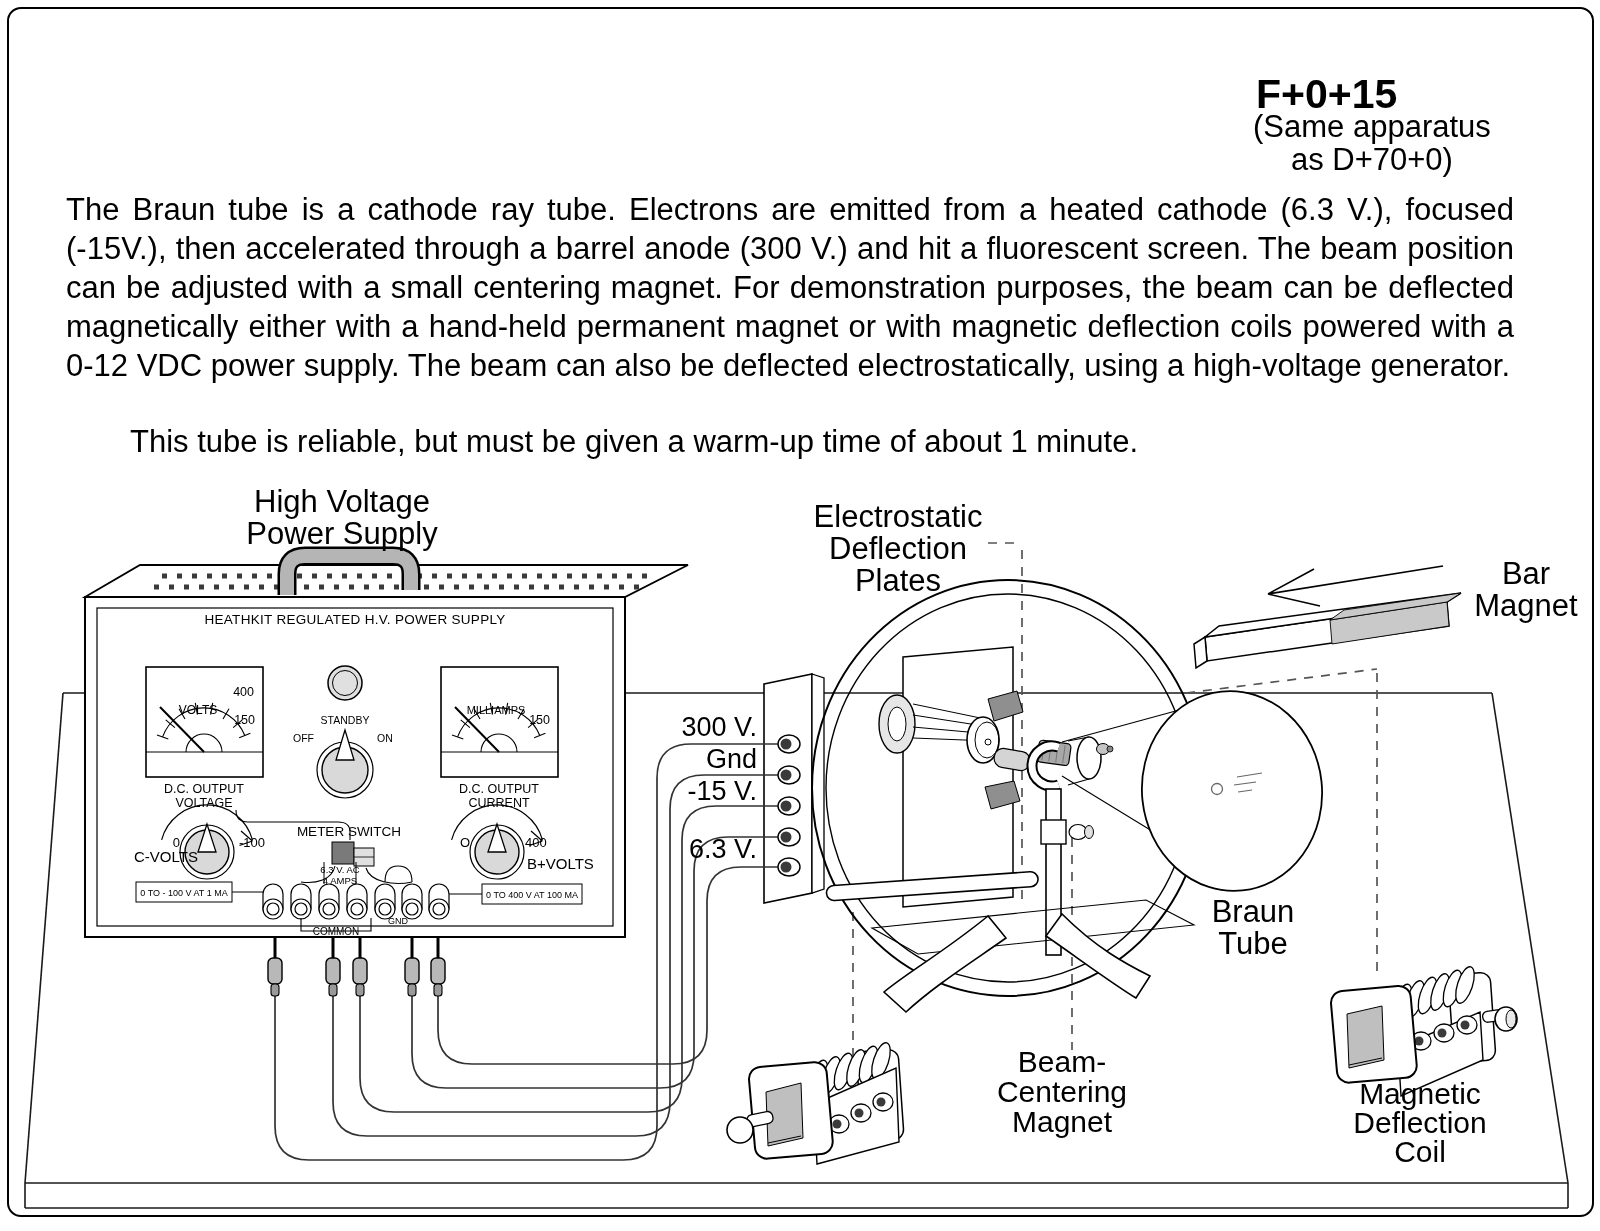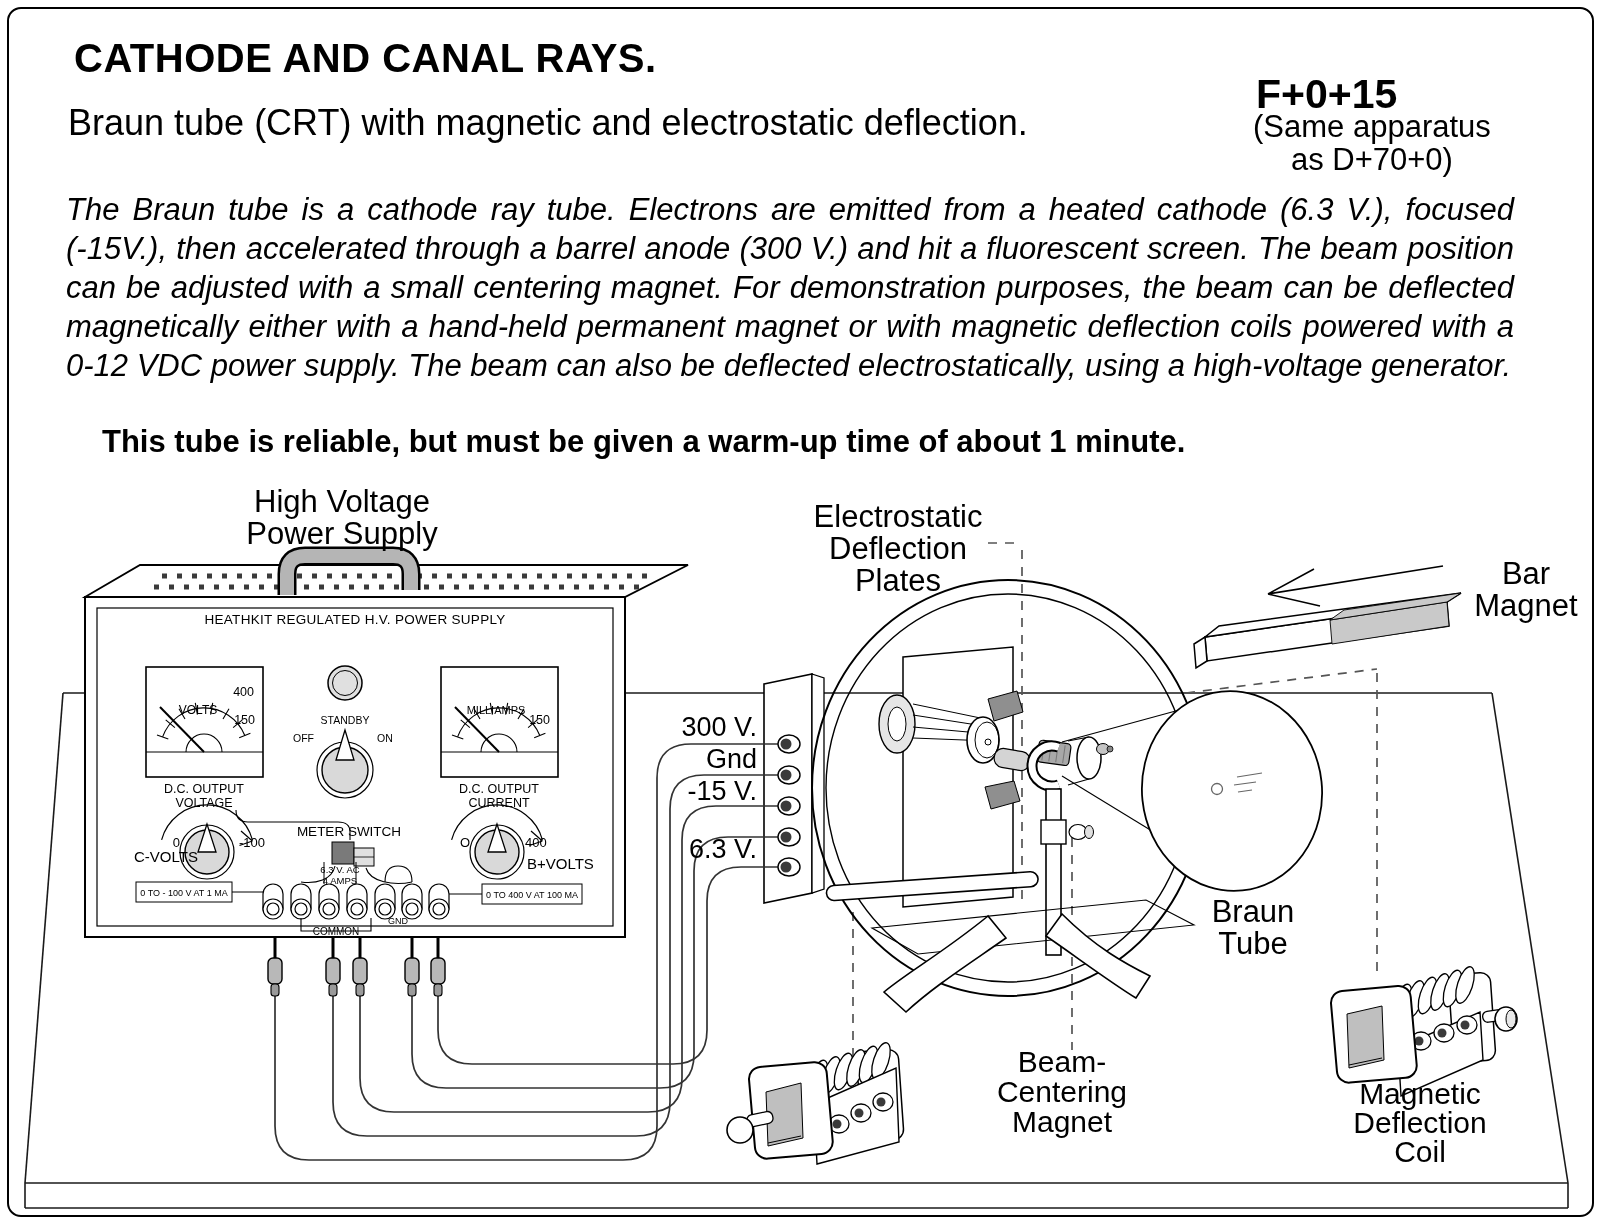--- a/index.html
+++ b/index.html
@@ -5,34 +5,32 @@
   html,body{margin:0;padding:0;background:#fff;}
   .page{position:relative;width:1600px;height:1231px;background:#fff;overflow:hidden;
         font-family:"Liberation Sans", sans-serif;color:#000;}
   .frame{position:absolute;left:7px;top:7px;width:1583px;height:1206px;
          border:2.5px solid #000;border-radius:14px;}
   .title{position:absolute;left:74px;top:36px;font-size:40px;font-weight:bold;letter-spacing:.5px;}
   .code{position:absolute;left:1256px;top:30px;font-size:41px;font-weight:bold;margin-top:41px;}
   .subtitle{position:absolute;left:68px;top:102px;font-size:36px;}
   .same-app{position:absolute;left:1253px;top:110px;font-size:31px;line-height:33px;text-align:center;}
   .para{position:absolute;left:66px;top:190px;width:1448px;font-size:31px;line-height:39px;
-        text-align:justify;font-style:italic;}
-  .note{position:absolute;left:102px;top:424px;font-size:31px;font-weight:bold;}
+        text-align:justify;}
+  .note{position:absolute;left:130px;top:424px;font-size:31px;}
   svg{position:absolute;left:0;top:0;font-family:"Liberation Sans", sans-serif;}
   svg text{fill:#000;}
 </style>
 </head>
 <body>
 
 <div class="page">
   <div class="frame"></div>
 
-  <div class="title">CATHODE AND CANAL RAYS.</div>
   <div class="code">F+0+15</div>
-  <div class="subtitle">Braun tube (CRT) with magnetic and electrostatic deflection.</div>
   <div class="same-app">
     <div>(Same apparatus</div>
     <div>as D+70+0)</div>
   </div>
   <div class="para">The Braun tube is a cathode ray tube.  Electrons are emitted from a heated cathode (6.3 V.), focused (-15V.), then accelerated through a barrel anode (300 V.) and hit a fluorescent screen.  The beam position can be adjusted with a small centering magnet.  For demonstration purposes, the beam can be deflected magnetically either with a hand-held permanent magnet or with magnetic deflection coils powered with a 0-12 VDC power supply.  The beam can also be deflected electrostatically, using a high-voltage generator.</div>
   <div class="note">This tube is reliable, but must be given a warm-up time of about 1 minute.</div>
 
   <svg width="1600" height="1231" viewBox="0 0 1600 1231">
 
     <g stroke="#1a1a1a" stroke-width="1.6" fill="none">

